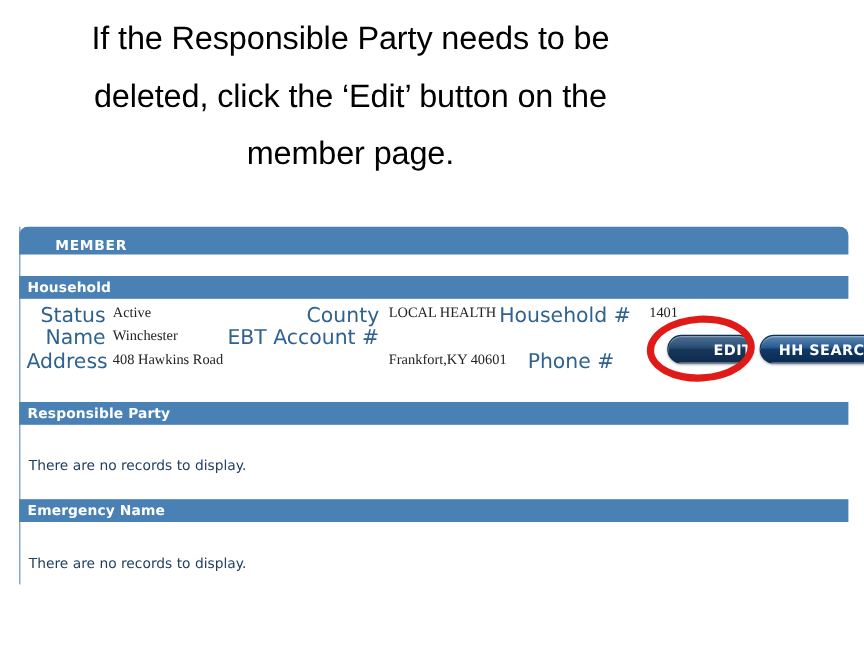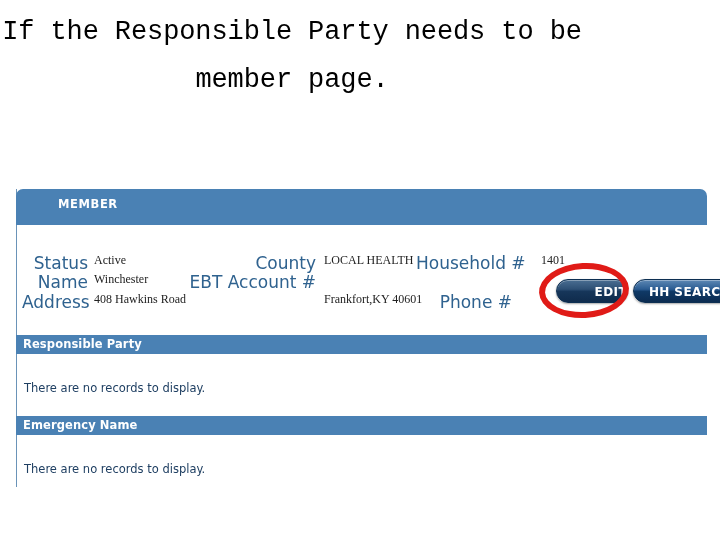--- a/index.html
+++ b/index.html
@@ -15,21 +15,21 @@
     font-family: "Liberation Sans", sans-serif;
   }
 
   
   #caption {
     position: absolute;
     left: 0;
     top: 8px;
     width: 584px;
     text-align: center;
-    font-family: Liberation Mono, monospace;
+    font-family: Liberation Sans, sans-serif;
     font-size: 27px;
     line-height: 48px;
     color: #000000;
     letter-spacing: -0.1px;
   }
   #caption .cap-line { display: block; white-space: nowrap; }
 
   
   #screenshot {
     position: absolute;
@@ -57,24 +57,24 @@
     background: #4a81b4;
     color: #ffffff;
     font-family: "DejaVu Sans", sans-serif;
     font-weight: bold;
     box-sizing: border-box;
   }
 
   
   #member-bar {
     top: 0;
-    height: 36px;
+    height: 23px;
     line-height: 30px;
     border-radius: 7px 7px 0 0;
-    padding-left: 42px;
+    padding-left: 30px;
     font-size: 11.5px;
     letter-spacing: 0.6px;
   }
 
   .section-bar {
     height: 19px;
     line-height: 19px;
     padding-left: 7px;
     font-size: 11.5px;
     letter-spacing: 0.1px;
@@ -171,27 +171,29 @@
     box-sizing: border-box;
     transform: rotate(-3deg);
     pointer-events: none;
   }
 </style>
 </head>
 <body>
 
 <div id="caption">
   <span class="cap-line">If the Responsible Party needs to be</span>
+  <span class="cap-line">deleted, click the ‘Edit’ button on the</span>
   <span class="cap-line">member page.</span>
 </div>
 
 <div id="screenshot">
 
   <div class="bar" id="member-bar">MEMBER</div>
 
+  <div class="bar section-bar" id="household-bar">Household</div>
 
   <div id="household-body">
     <span class="fld-label col1-label r1">Status</span>
     <span class="fld-value col1-value r1">Active</span>
 
     <span class="fld-label col1-label r2">Name</span>
     <span class="fld-value col1-value r2">Winchester</span>
 
     <span class="fld-label col1-label r3">Address</span>
     <span class="fld-value col1-value r3">408 Hawkins Road</span>

